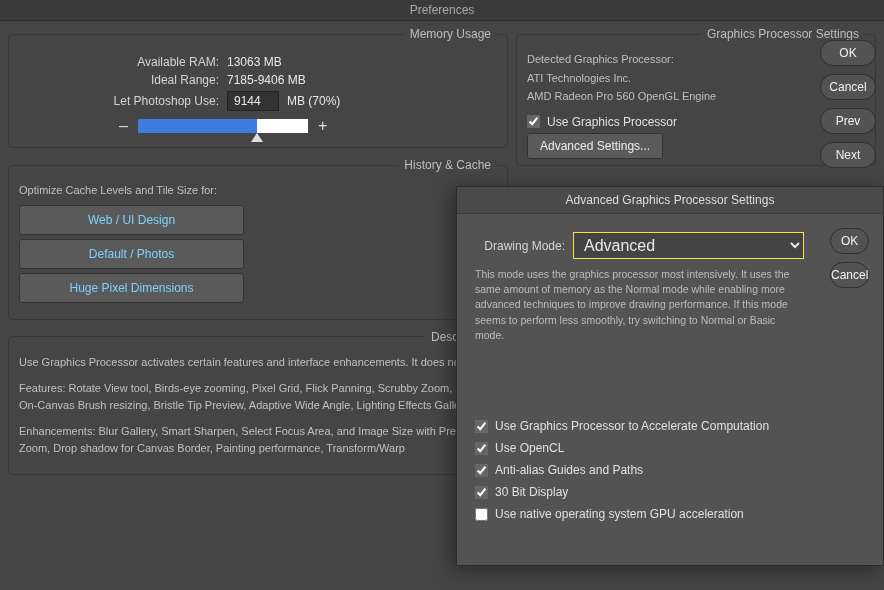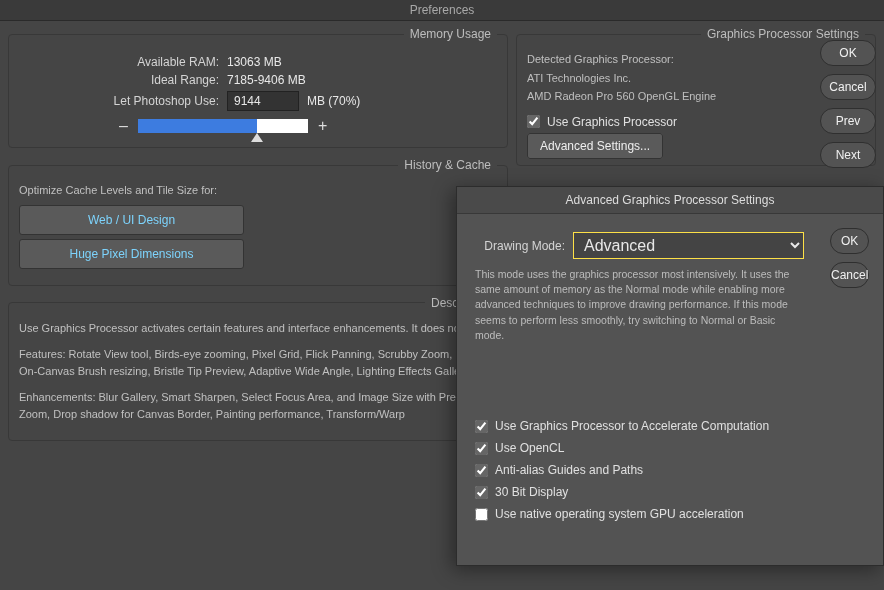--- a/index.html
+++ b/index.html
@@ -9,21 +9,21 @@
 .leftcol { flex: 1; display: flex; flex-direction: column; gap: 10px; }
 .rightcol { width: 360px; display: flex; flex-direction: column; gap: 8px; position: relative; }
 .sidebtns { position: absolute; right: 8px; top: 40px; display: flex; flex-direction: column; gap: 8px; width: 56px; }
 .btn-pill { background: #535353; border: 1px solid #2f2f2f; border-radius: 40px; color: #f0f0f0; padding: 5px 0; text-align: center; cursor: pointer; font-size: 12px; }
 fieldset.group { border: 1px solid #383838; border-radius: 4px; padding: 10px 10px 12px 10px; }
 fieldset.group > legend { color: #bdbdbd; font-size: 12px; padding: 0 6px; text-align: right; }
 .row { display: flex; align-items: center; gap: 8px; margin: 4px 0; }
 .label-right { text-align: right; color: #d4d4d4; }
 .mem-labels { width: 200px; }
 .val { color: #e8e8e8; }
-.numbox { background: #333; border: 1px solid #222; color: #e8e8e8; padding: 2px 6px; width: 72px; font-size: 12px; }
+.numbox { background: #333; border: 1px solid #222; color: #e8e8e8; padding: 2px 6px; width: 52px; font-size: 12px; }
 .slider-wrap { display: flex; align-items: center; gap: 10px; margin-top: 6px; margin-left: 100px; }
 .slider-track { position: relative; width: 170px; height: 14px; background: #fff; }
 .slider-fill { position: absolute; left: 0; top: 0; bottom: 0; background: #3d7ce0; width: 70%; }
 .slider-thumb { position: absolute; top: 14px; width: 0; height: 0; border-left: 6px solid transparent; border-right: 6px solid transparent; border-bottom: 9px solid #ddd; transform: translateX(-6px); left: 70%; }
 .pm { color: #ddd; font-size: 16px; cursor: pointer; }
 .widebtn { background: #5a5a5a; border: 1px solid #333; border-radius: 3px; color: #7dd3fc; padding: 7px 0; width: 225px; text-align: center; cursor: pointer; font-size: 12px; margin: 4px 0; }
 .desc { color: #c0c0c0; font-size: 11px; line-height: 1.5; }
 .checkrow { display: flex; align-items: center; gap: 7px; margin: 4px 0; }
 input[type=checkbox] { width: 13px; height: 13px; accent-color: #666; }
 .smallbtn { background: #5a5a5a; border: 1px solid #333; border-radius: 3px; color: #eee; padding: 5px 12px; cursor: pointer; font-size: 12px; }
@@ -70,20 +70,21 @@
           <div class="slider-thumb"></div>
         </div>
         <span class="pm">+</span>
       </div>
     </fieldset>
 
     <fieldset class="group">
       <legend>History &amp; Cache</legend>
       <div class="desc" style="margin-bottom:6px">Optimize Cache Levels and Tile Size for:</div>
       <div class="widebtn">Web / UI Design</div>
+      <div class="widebtn">Default / Photos</div>
       <div class="widebtn">Huge Pixel Dimensions</div>
     </fieldset>
 
 
     <fieldset class="group" style="padding-bottom:18px">
       <legend>Description</legend>
       <div class="desc">Use Graphics Processor activates certain features and interface enhancements. It does not</div>
       <div class="desc" style="margin-top:10px; white-space:pre-line">Features: Rotate View tool, Birds-eye zooming, Pixel Grid, Flick Panning, Scrubby Zoom, HU
 On-Canvas Brush resizing, Bristle Tip Preview, Adaptive Wide Angle, Lighting Effects Galler</div>
       <div class="desc" style="margin-top:10px; white-space:pre-line">Enhancements: Blur Gallery, Smart Sharpen, Select Focus Area, and Image Size with Preser

